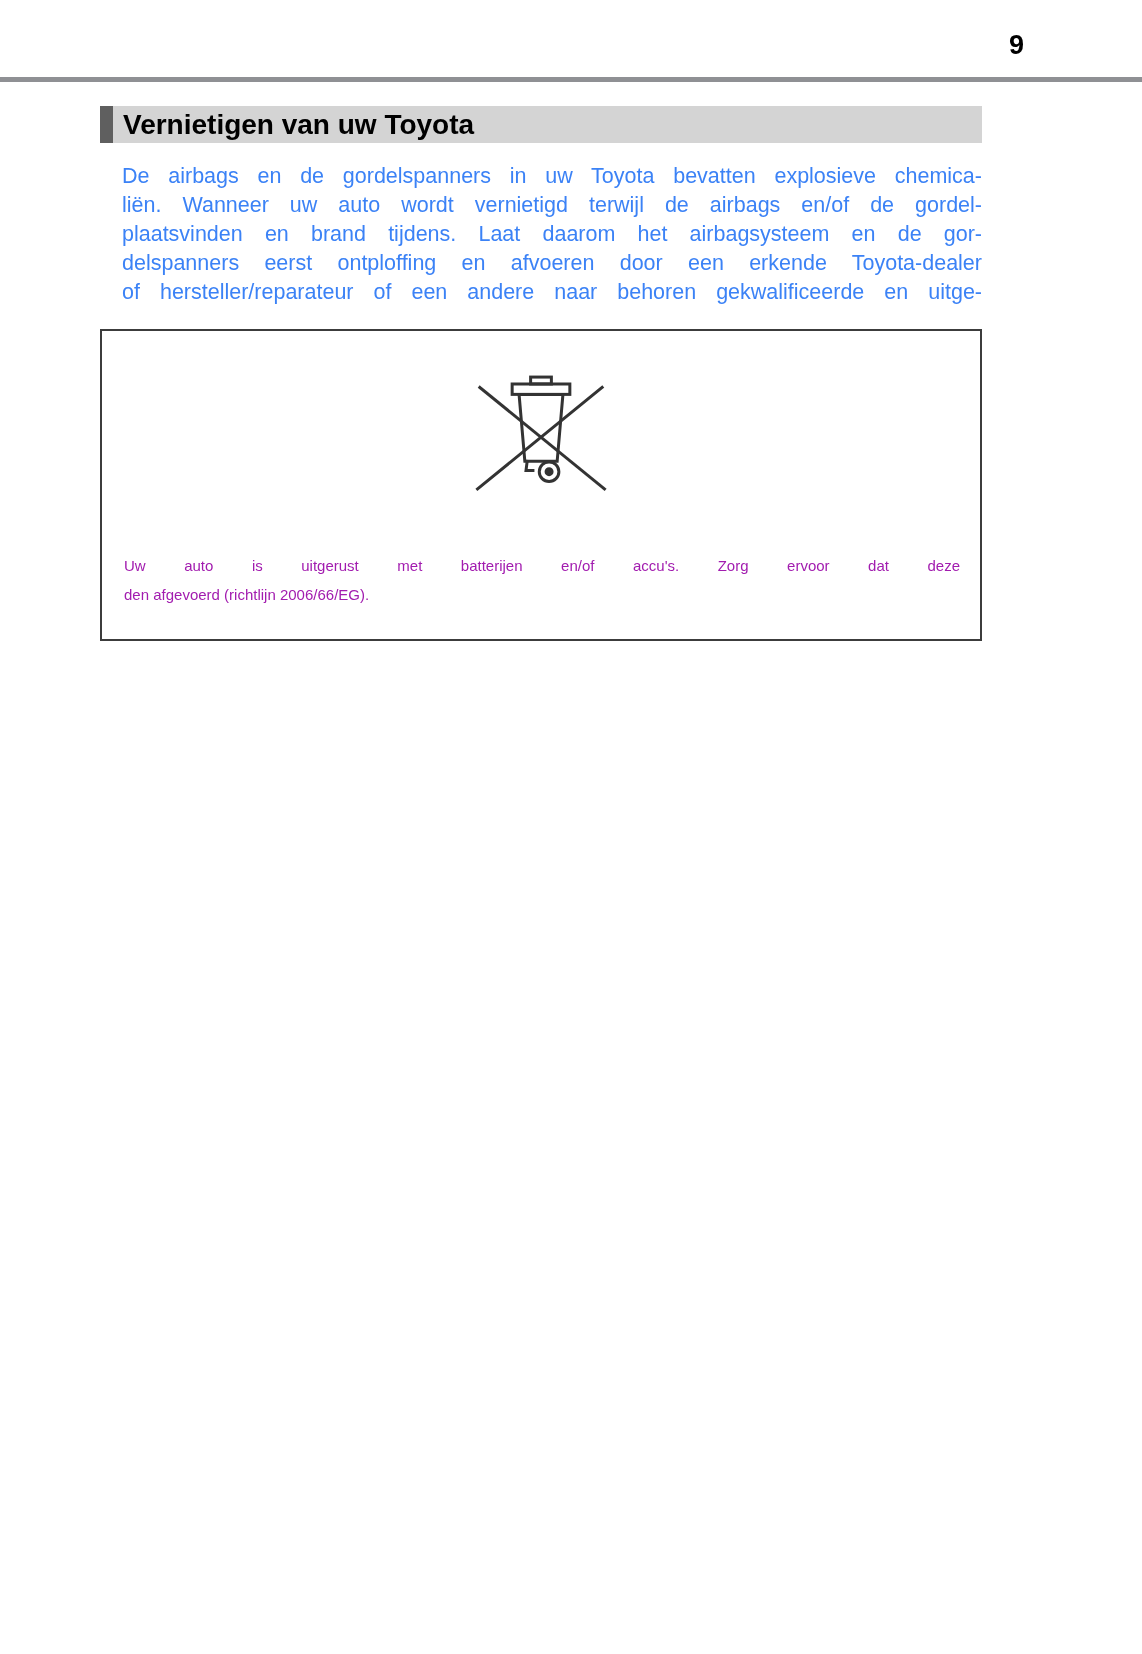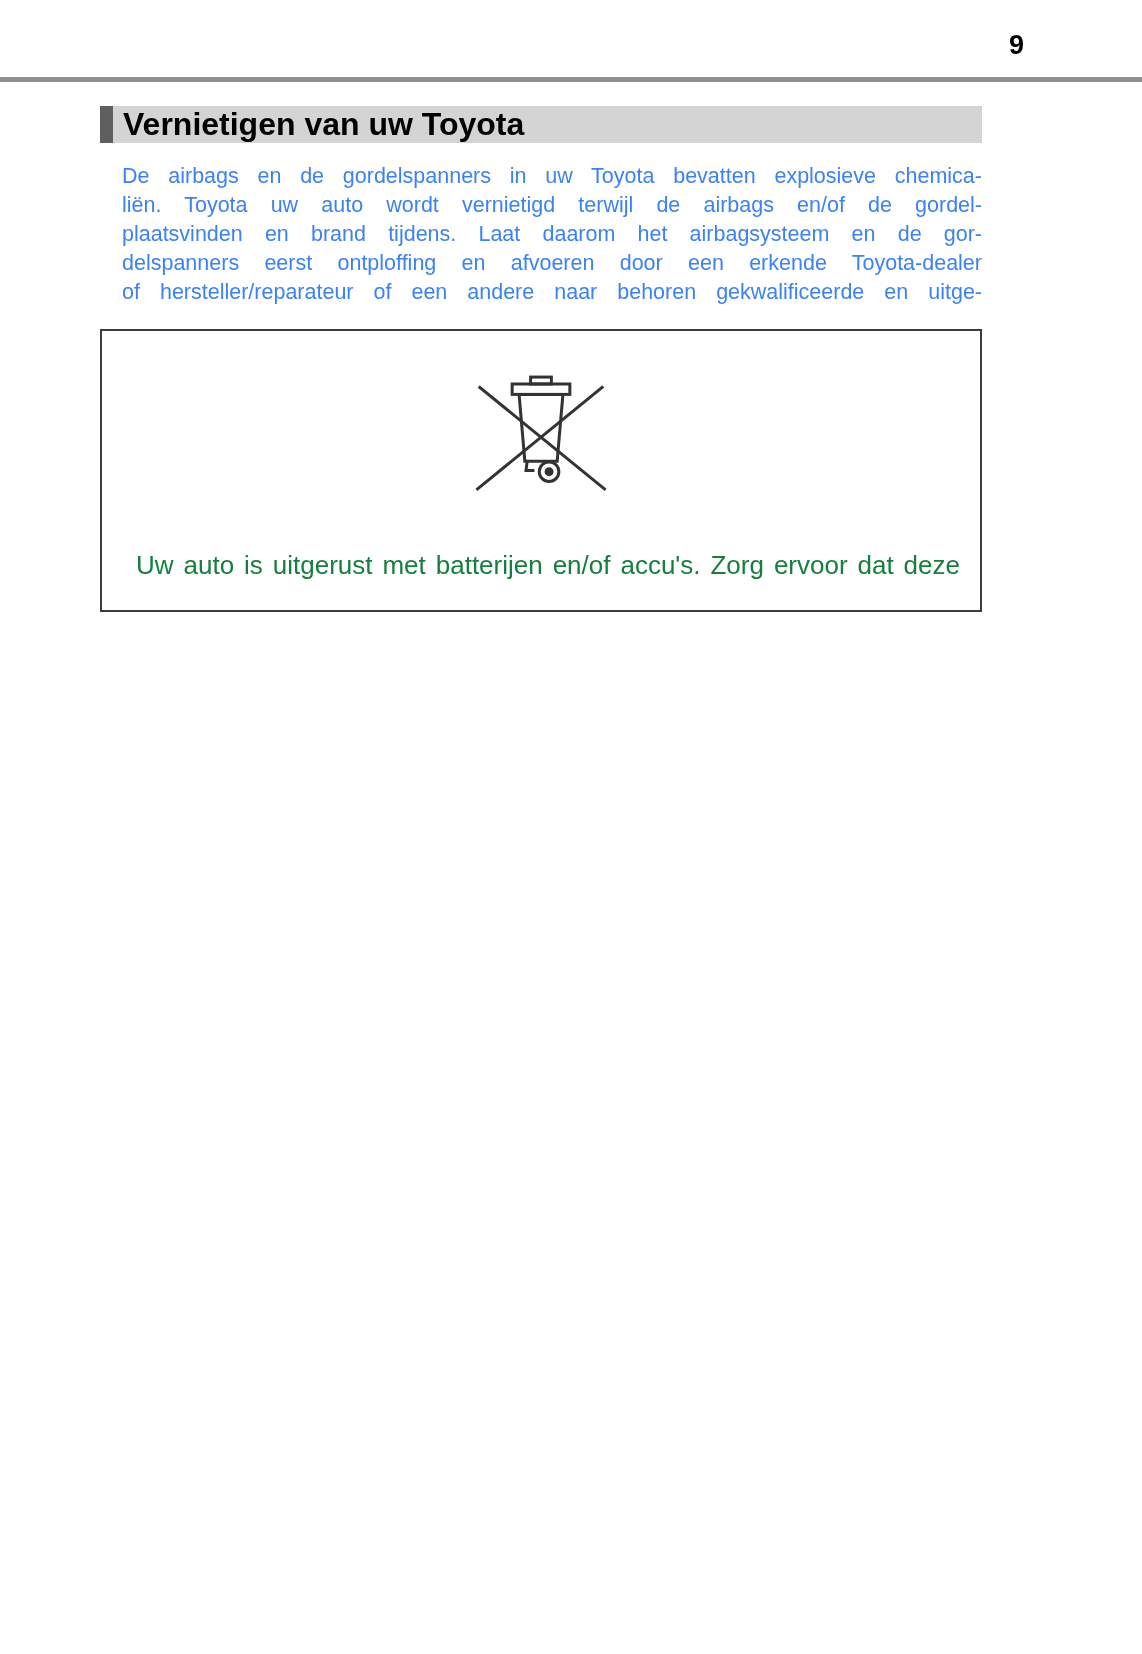--- a/index.html
+++ b/index.html
@@ -48,21 +48,21 @@
     height: 37px;
   }
   .heading-accent {
     width: 13px;
     background: #5f5f5f;
     flex: 0 0 auto;
   }
   .heading-text {
     margin: 0;
     padding-left: 10px;
-    font-size: 32px;
+    font-size: 28px;
     font-weight: bold;
     line-height: 37px;
     color: #000000;
   }
 
   .para {
     margin-top: 19px;
     margin-left: 22px;
     font-size: 21.5px;
     line-height: 29px;
@@ -86,43 +86,43 @@
 
   .symbol-wrap {
     text-align: center;
     margin: 8px 0 28px 0;
   }
   .symbol-wrap svg {
     display: inline-block;
   }
 
   .box-para {
-    font-size: 26px;
+    font-size: 15px;
     line-height: 29px;
-    color: #15803d;
-    margin: 0 0 4px 14px;
+    color: #a21caf;
+    margin: 0 0 4px 2px;
   }
 </style>
 </head>
 <body>
 
 <div class="page-number">9</div>
 
 <div class="top-rule"></div>
 
 <div class="content">
 
   <div class="heading-bar">
     <span class="heading-accent"></span>
     <h1 class="heading-text">Vernietigen van uw Toyota</h1>
   </div>
 
   <div class="para">
     <div class="line just">De airbags en de gordelspanners in uw Toyota bevatten explosieve chemica-</div>
-    <div class="line just">liën. Toyota uw auto wordt vernietigd terwijl de airbags en/of de gordel-</div>
+    <div class="line just">liën. Wanneer uw auto wordt vernietigd terwijl de airbags en/of de gordel-</div>
     <div class="line just">plaatsvinden en brand tijdens. Laat daarom het airbagsysteem en de gor-</div>
     <div class="line just">delspanners eerst ontploffing en afvoeren door een erkende Toyota-dealer</div>
     <div class="line just">of hersteller/reparateur of een andere naar behoren gekwalificeerde en uitge-</div>
   </div>
 
   <div class="notice-box">
 
     <div class="symbol-wrap">
       <svg viewBox="0 0 130 130" width="150" height="150" aria-hidden="true">
         <g fill="none" stroke="#333333" stroke-width="2.6" stroke-linecap="square">
@@ -139,17 +139,18 @@
           <circle cx="72" cy="89" r="2.6" fill="#333333"></circle>
 
           <line x1="12" y1="16" x2="120" y2="104"></line>
           <line x1="118" y1="16" x2="10" y2="104"></line>
         </g>
       </svg>
     </div>
 
     <div class="box-para">
       <div class="line just">Uw auto is uitgerust met batterijen en/of accu's. Zorg ervoor dat deze</div>
+      <div class="line">den afgevoerd (richtlijn 2006/66/EG).</div>
     </div>
 
   </div>
 
 </div>
 
 </body></html>

